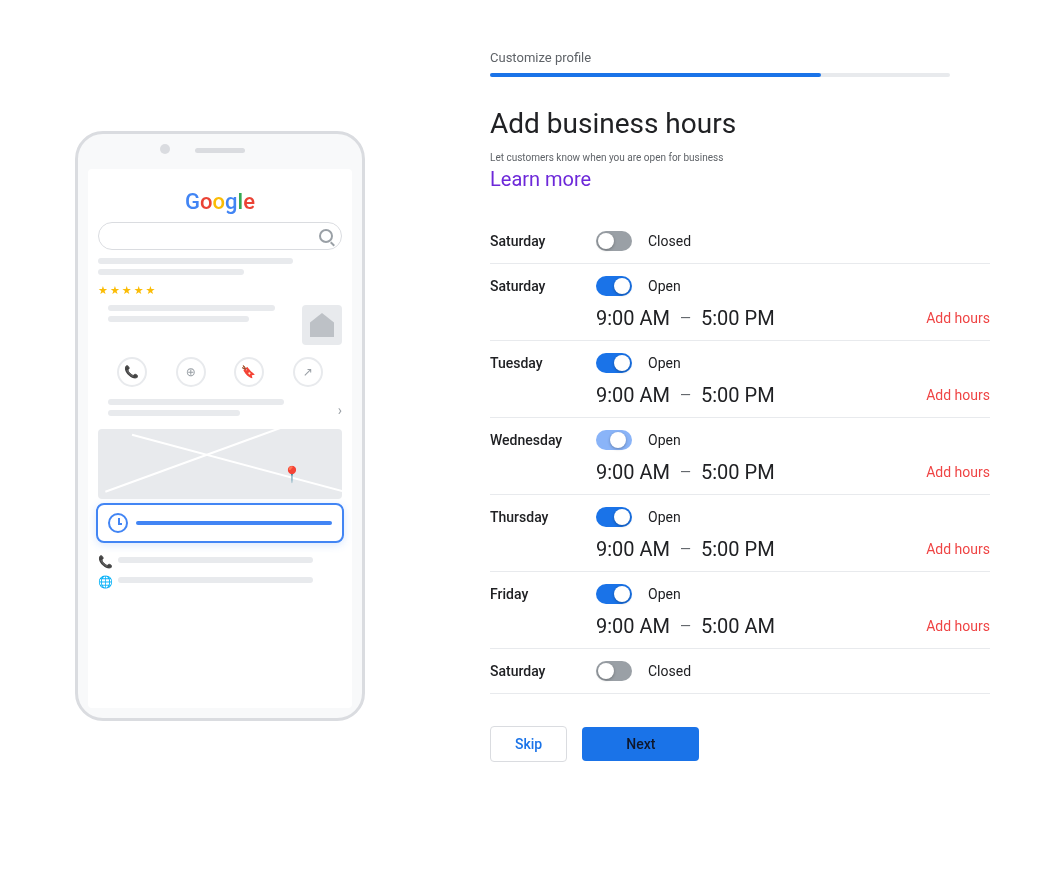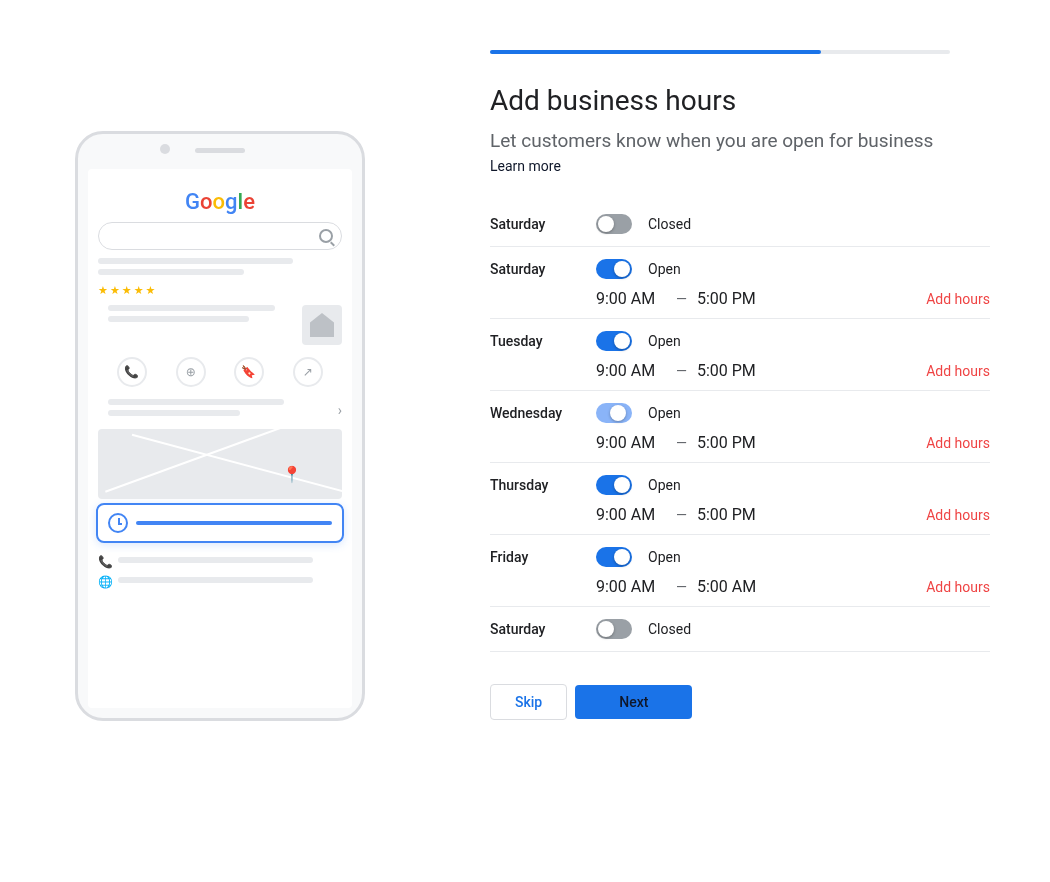--- a/index.html
+++ b/index.html
@@ -309,28 +309,28 @@
 
     
     .page-title {
       font-size: 28px;
       font-weight: 400;
       color: #202124;
       margin-bottom: 12px;
     }
 
     .subtitle {
-      font-size: 19px;
+      font-size: 10px;
       color: #5f6368;
       margin-bottom: 4px;
     }
 
     .learn-more {
-      color: #0f172a;
-      font-size: 14px;
+      color: #6d28d9;
+      font-size: 20px;
       text-decoration: none;
       cursor: pointer;
       display: inline-block;
       margin-bottom: 28px;
     }
 
     
     .hours-table {
       width: 100%;
     }
@@ -389,21 +389,21 @@
 
     .hours-time-row {
       display: flex;
       align-items: center;
       padding: 4px 0 10px 106px;
       gap: 10px;
       border-bottom: 1px solid #e8eaed;
     }
 
     .time-value {
-      font-size: 16px;
+      font-size: 20px;
       color: #202124;
       min-width: 70px;
     }
 
     .time-dash {
       color: #5f6368;
       font-size: 14px;
     }
 
     .add-hours-btn {
@@ -413,21 +413,21 @@
       font-size: 14px;
       cursor: pointer;
       margin-left: auto;
       padding: 0;
       font-family: inherit;
     }
 
     
     .bottom-actions {
       display: flex;
-      gap: 8px;
+      gap: 15px;
       margin-top: 32px;
       align-items: center;
     }
 
     .skip-btn {
       padding: 9px 24px;
       border: 1px solid #dadce0;
       border-radius: 4px;
       background: #fff;
       color: #1a73e8;
@@ -536,20 +536,21 @@
         </div>
       </div>
     </div>
   </div>
 </div>
 
 <div class="right-panel">
 
   
   <div class="progress-section">
+    <div class="progress-label">Customize profile</div>
     <div class="progress-bar-container">
       <div class="progress-bar-fill" style="width: 72%"></div>
     </div>
   </div>
 
   
   <h1 class="page-title">Add business hours</h1>
   <p class="subtitle">Let customers know when you are open for business</p>
   <a class="learn-more">Learn more</a>
 

